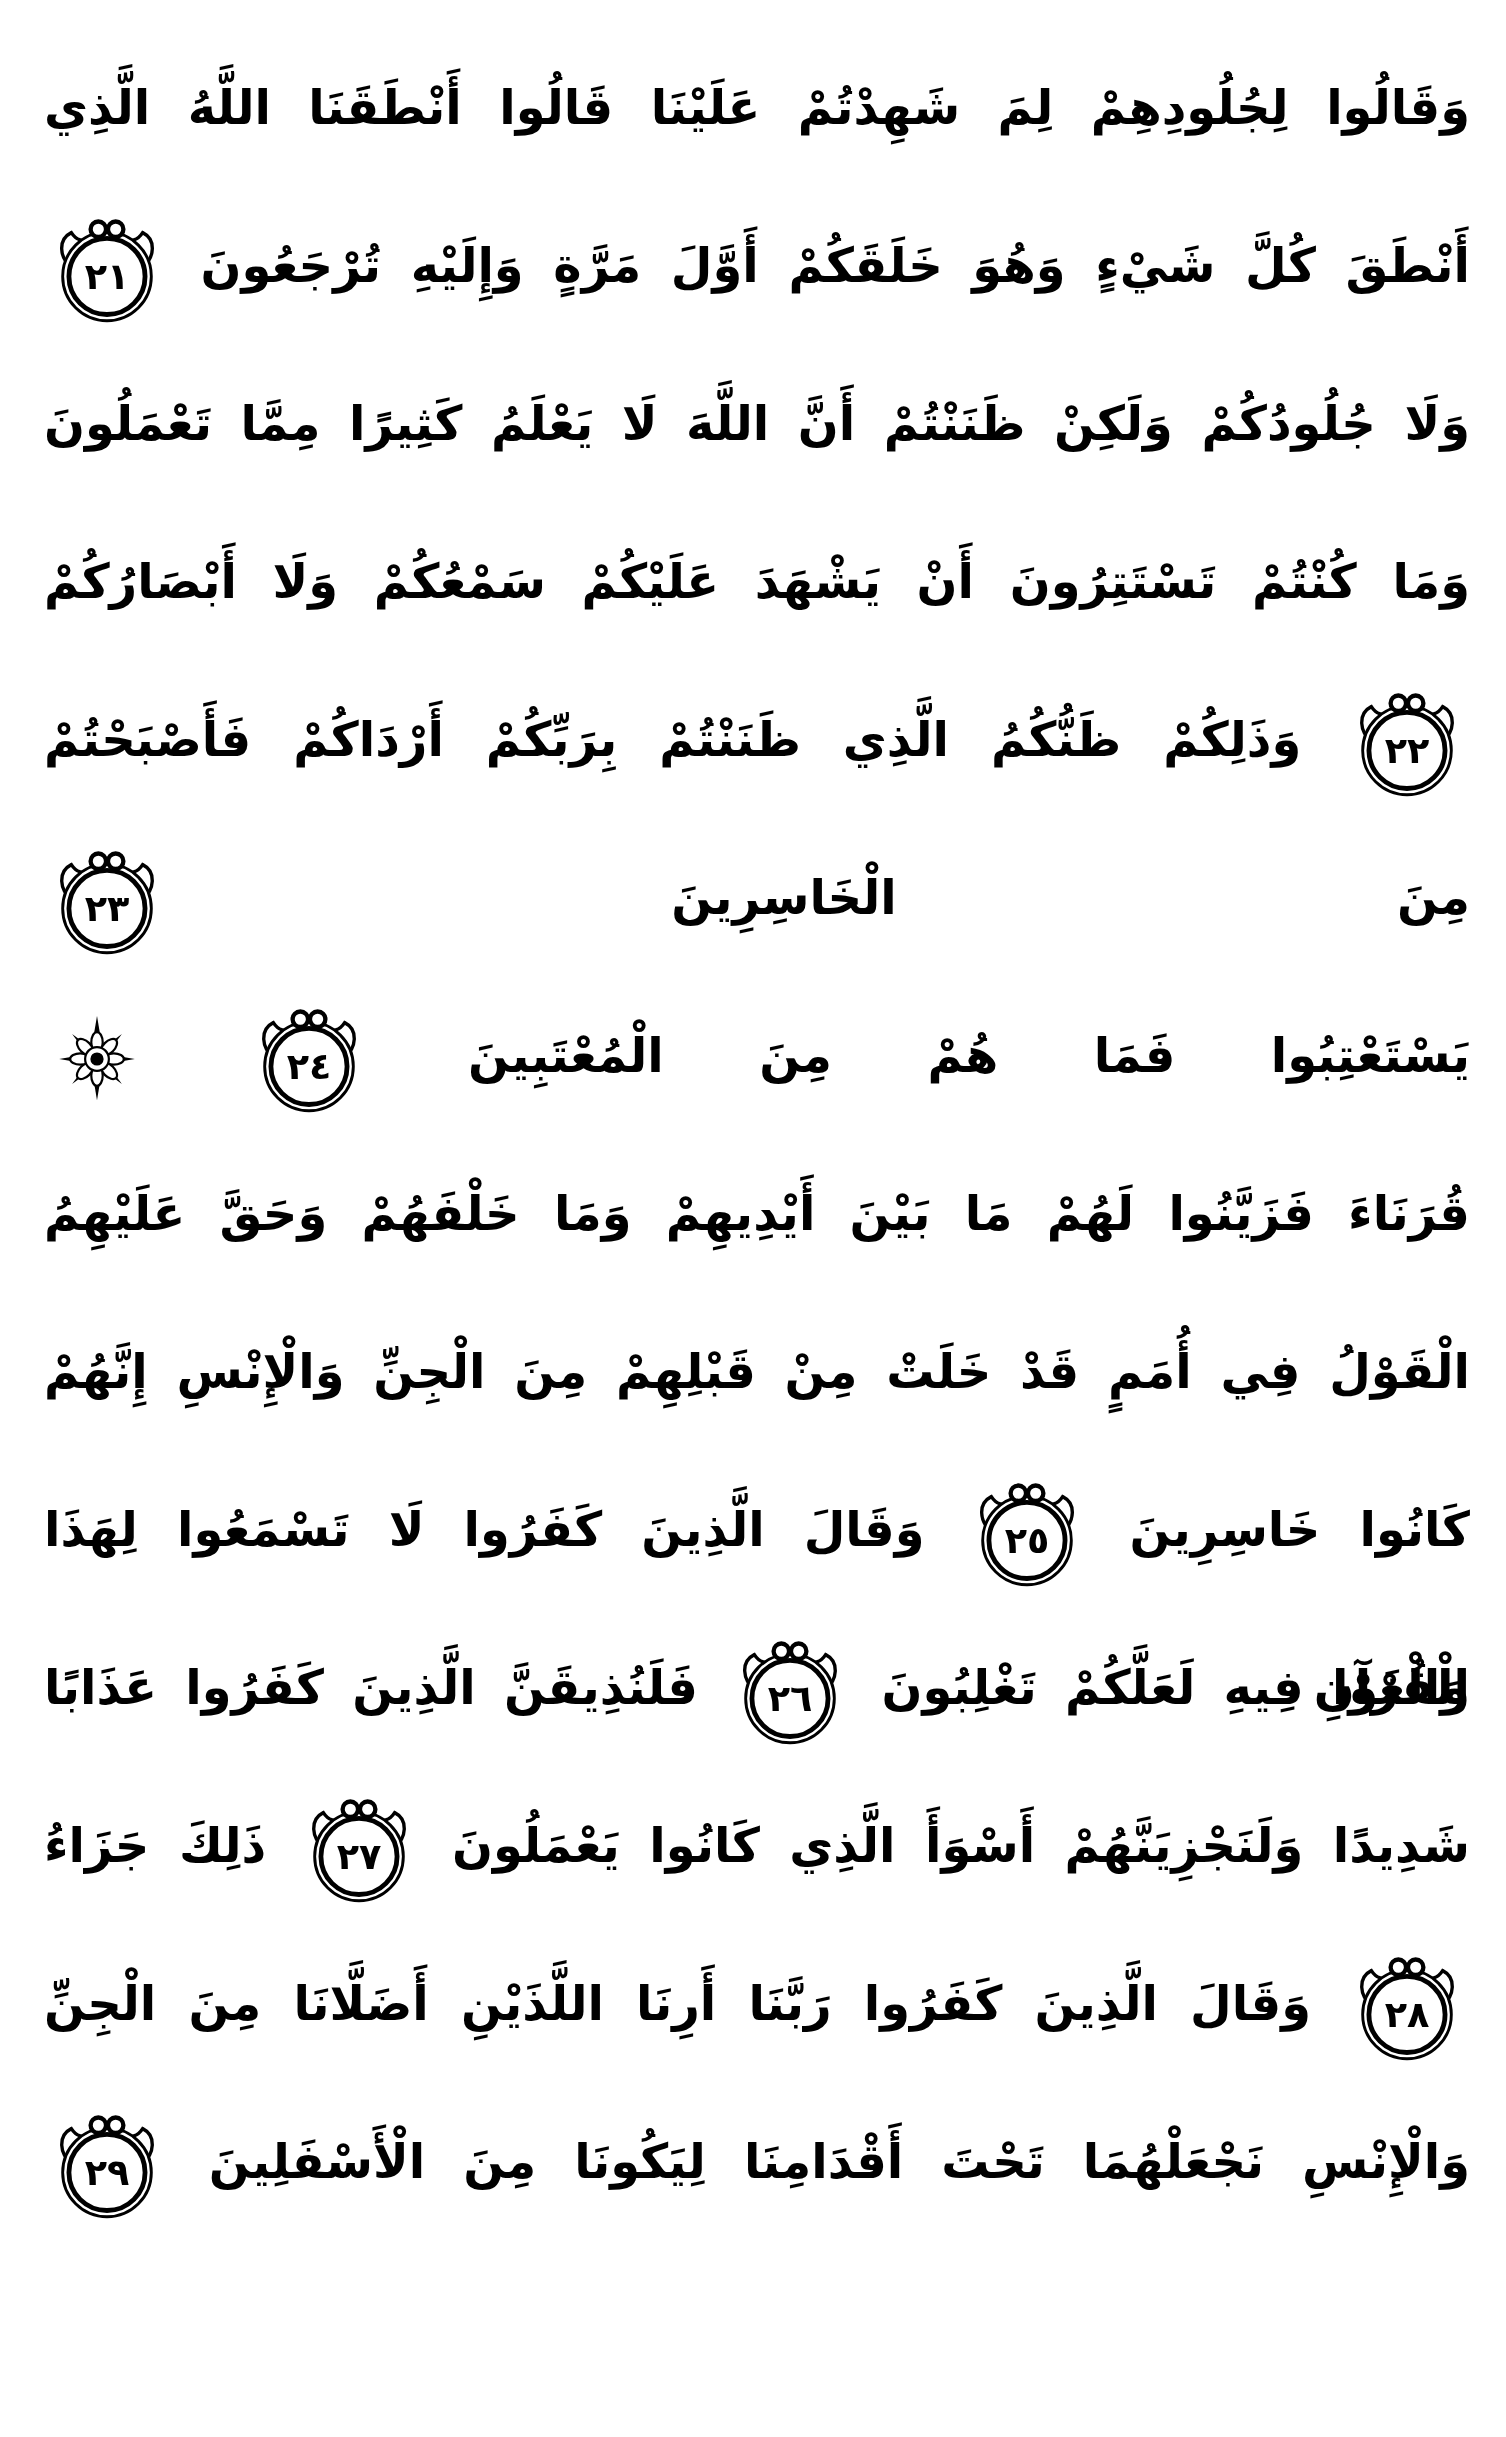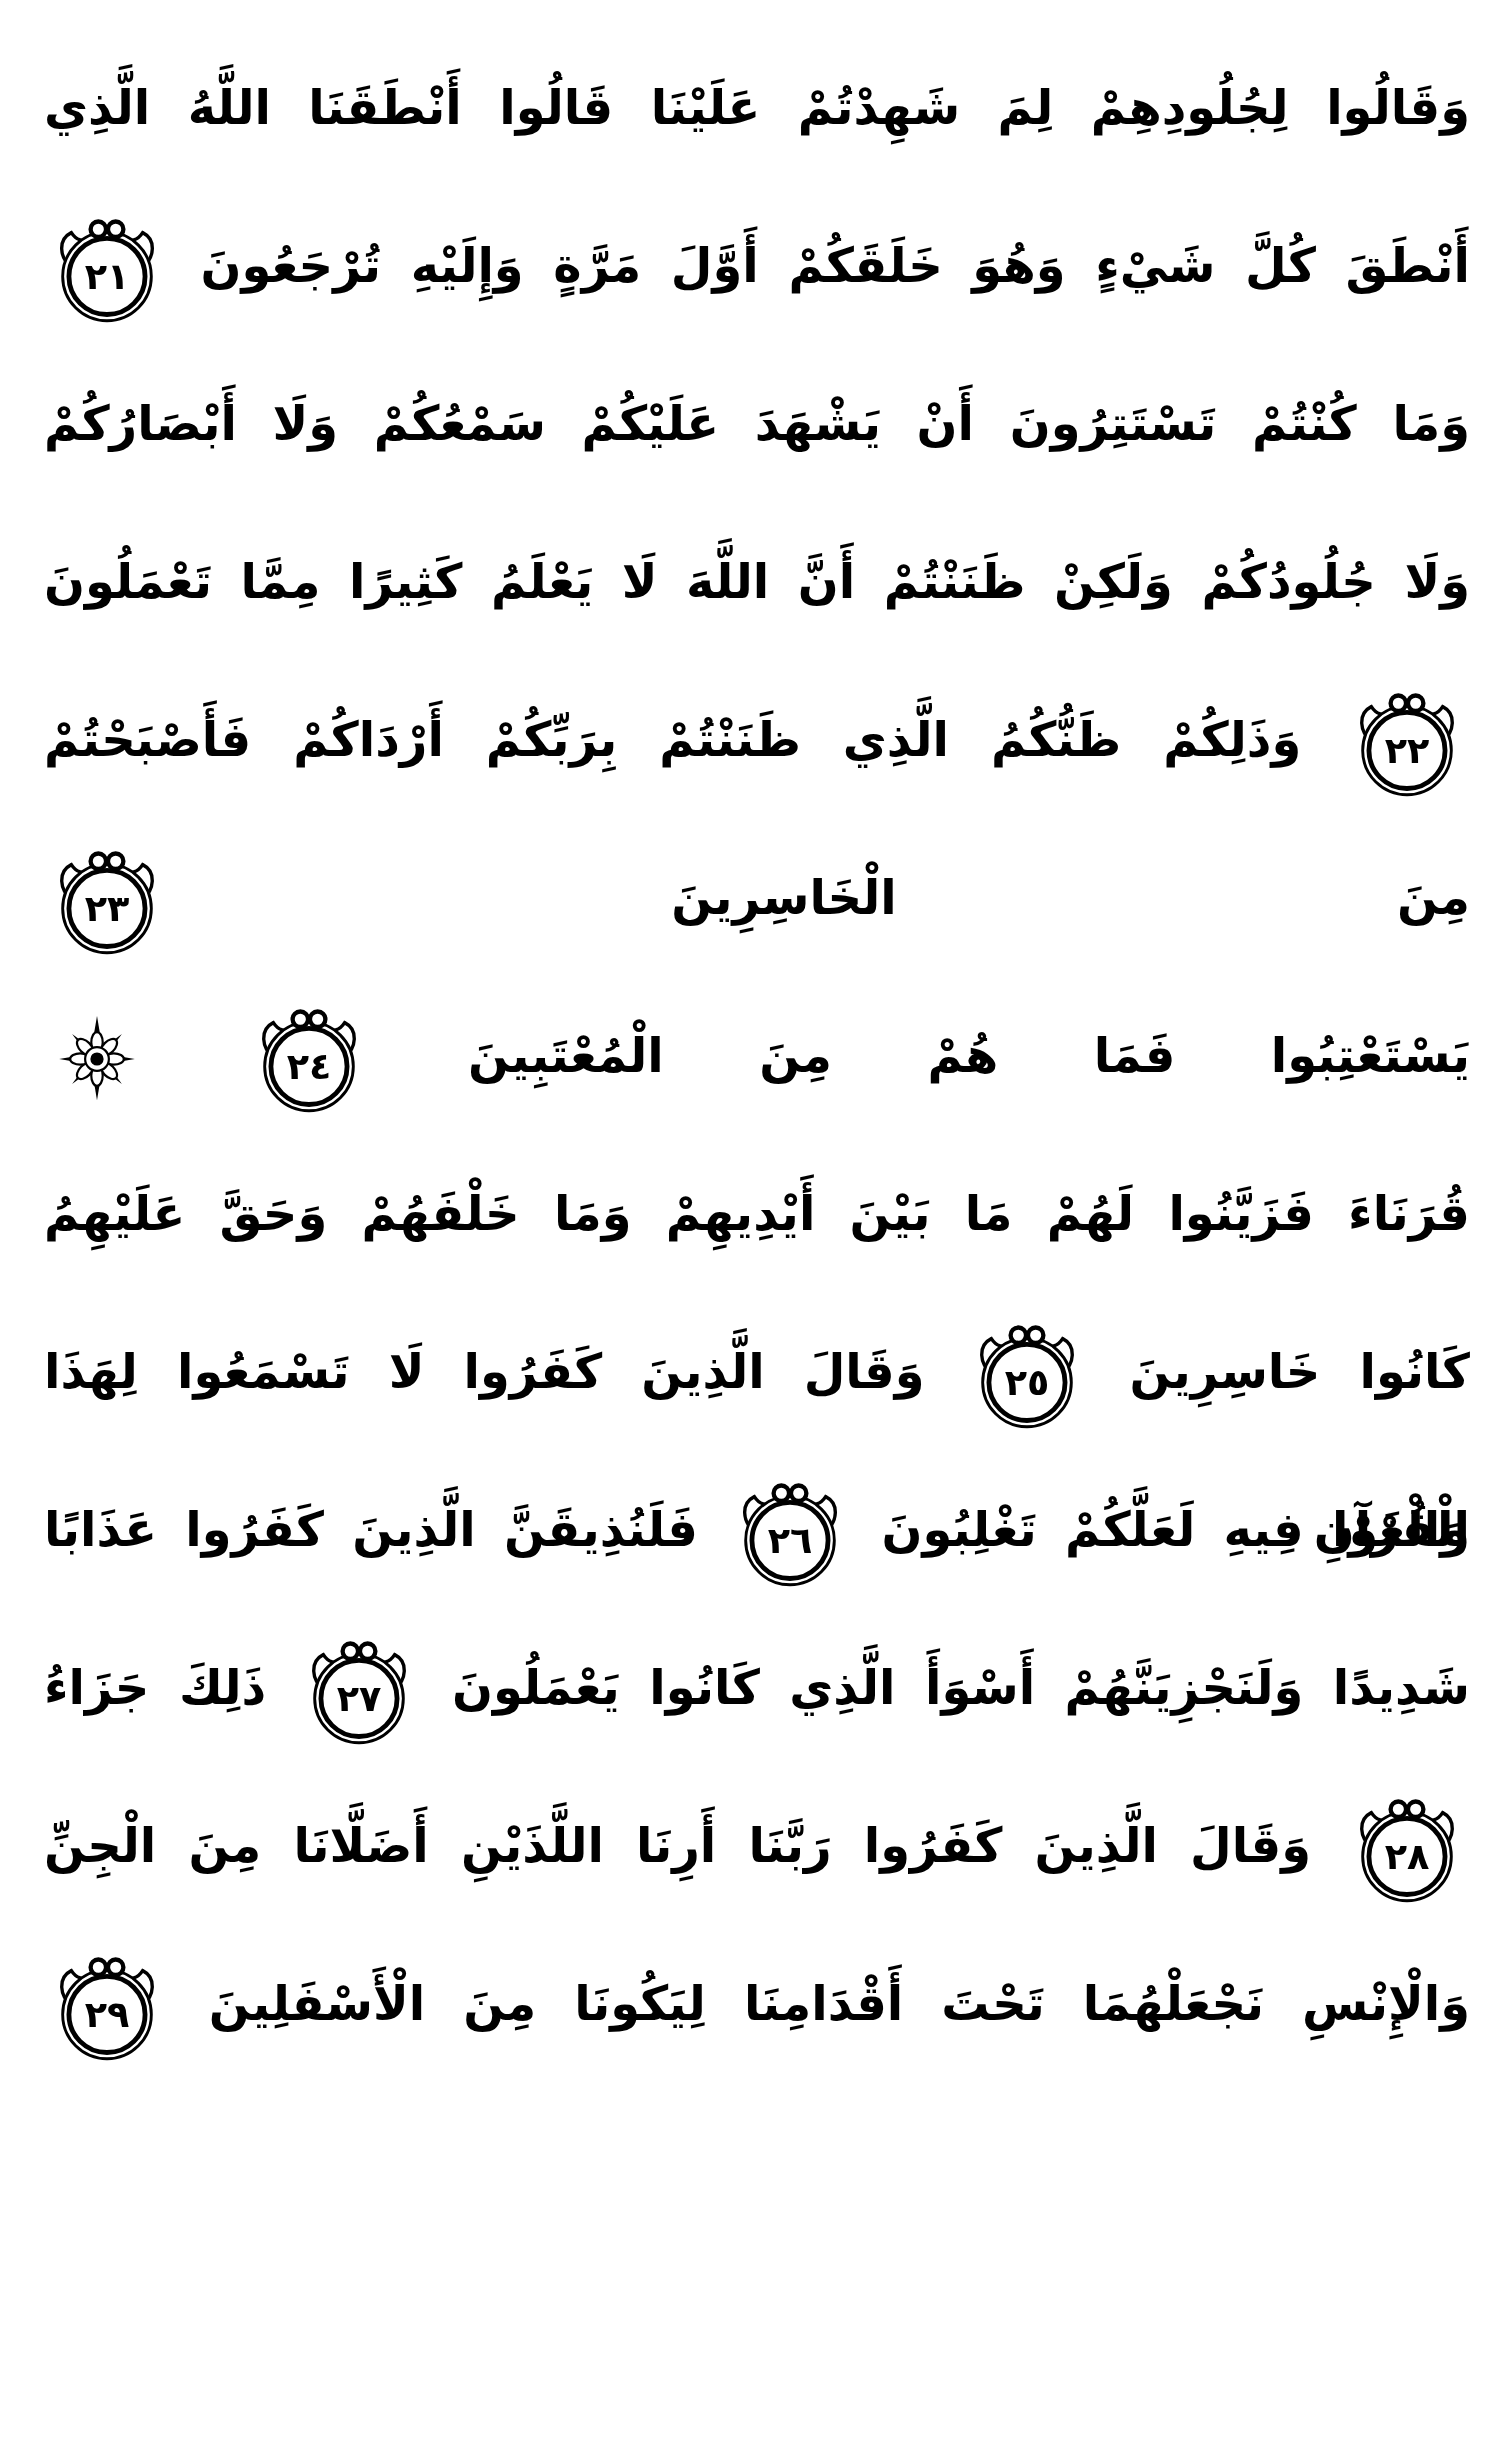--- a/index.html
+++ b/index.html
@@ -78,22 +78,22 @@
       <div class="line"><span class="ayah-text">وَقَالُوا لِجُلُودِهِمْ لِمَ شَهِدْتُمْ عَلَيْنَا قَالُوا أَنْطَقَنَا اللَّهُ الَّذِي</span></div>
       <div class="line"><span class="ayah-text">أَنْطَقَ كُلَّ شَيْءٍ وَهُوَ خَلَقَكُمْ أَوَّلَ مَرَّةٍ وَإِلَيْهِ تُرْجَعُونَ</span> <span class="ayah-marker"><svg viewBox="0 0 220 235" xmlns="http://www.w3.org/2000/svg" style="font-size:82px">
             <path d="M38,116 C10,94 8,56 36,42 C46,58 62,62 74,56 C80,82 64,108 38,116 Z" fill="#ffffff" stroke="#000000" stroke-width="7"></path>
             <path d="M182,116 C210,94 212,56 184,42 C174,58 158,62 146,56 C140,82 156,108 182,116 Z" fill="#ffffff" stroke="#000000" stroke-width="7"></path>
             <circle cx="110" cy="133" r="92" fill="#ffffff" stroke="#000000" stroke-width="6"></circle>
             <circle cx="110" cy="133" r="79" fill="#ffffff" stroke="#000000" stroke-width="10"></circle>
             <circle cx="92" cy="35" r="16" fill="#ffffff" stroke="#000000" stroke-width="9"></circle>
             <circle cx="128" cy="35" r="16" fill="#ffffff" stroke="#000000" stroke-width="9"></circle>
             <text class="ayah-num-text" x="110" y="160" text-anchor="middle" font-size="76" fill="#000000">٢١</text>
           </svg></span></div>
+      <div class="line"><span class="ayah-text">وَلَا جُلُودُكُمْ وَلَكِنْ ظَنَنْتُمْ أَنَّ اللَّهَ لَا يَعْلَمُ كَثِيرًا مِمَّا تَعْمَلُونَ</span></div>
       <div class="line"><span class="ayah-text">وَمَا كُنْتُمْ تَسْتَتِرُونَ أَنْ يَشْهَدَ عَلَيْكُمْ سَمْعُكُمْ وَلَا أَبْصَارُكُمْ</span></div>
-      <div class="line"><span class="ayah-text">وَلَا جُلُودُكُمْ وَلَكِنْ ظَنَنْتُمْ أَنَّ اللَّهَ لَا يَعْلَمُ كَثِيرًا مِمَّا تَعْمَلُونَ</span></div>
       <div class="line"><span class="ayah-marker"><svg viewBox="0 0 220 235" xmlns="http://www.w3.org/2000/svg" style="font-size:82px">
             <path d="M38,116 C10,94 8,56 36,42 C46,58 62,62 74,56 C80,82 64,108 38,116 Z" fill="#ffffff" stroke="#000000" stroke-width="7"></path>
             <path d="M182,116 C210,94 212,56 184,42 C174,58 158,62 146,56 C140,82 156,108 182,116 Z" fill="#ffffff" stroke="#000000" stroke-width="7"></path>
             <circle cx="110" cy="133" r="92" fill="#ffffff" stroke="#000000" stroke-width="6"></circle>
             <circle cx="110" cy="133" r="79" fill="#ffffff" stroke="#000000" stroke-width="10"></circle>
             <circle cx="92" cy="35" r="16" fill="#ffffff" stroke="#000000" stroke-width="9"></circle>
             <circle cx="128" cy="35" r="16" fill="#ffffff" stroke="#000000" stroke-width="9"></circle>
             <text class="ayah-num-text" x="110" y="160" text-anchor="middle" font-size="76" fill="#000000">٢٢</text>
           </svg></span> <span class="ayah-text">وَذَلِكُمْ ظَنُّكُمُ الَّذِي ظَنَنْتُمْ بِرَبِّكُمْ أَرْدَاكُمْ فَأَصْبَحْتُمْ</span></div>
       <div class="line"><span class="ayah-text">مِنَ الْخَاسِرِينَ</span> <span class="ayah-marker"><svg viewBox="0 0 220 235" xmlns="http://www.w3.org/2000/svg" style="font-size:82px">
@@ -141,20 +141,21 @@
                 <ellipse cx="100" cy="62" rx="13" ry="23"></ellipse>
               </g>
               <g transform="rotate(315 100 100)">
                 <ellipse cx="100" cy="62" rx="13" ry="23"></ellipse>
               </g>
             </g>
             <circle cx="100" cy="100" r="27" fill="#ffffff" stroke="#000000" stroke-width="5"></circle>
             <circle cx="100" cy="100" r="15" fill="#000000"></circle>
           </svg></span> </div>
       <div class="line"><span class="ayah-text">قُرَنَاءَ فَزَيَّنُوا لَهُمْ مَا بَيْنَ أَيْدِيهِمْ وَمَا خَلْفَهُمْ وَحَقَّ عَلَيْهِمُ</span></div>
+      <div class="line"><span class="ayah-text">الْقَوْلُ فِي أُمَمٍ قَدْ خَلَتْ مِنْ قَبْلِهِمْ مِنَ الْجِنِّ وَالْإِنْسِ إِنَّهُمْ</span></div>
       <div class="line"><span class="ayah-text">كَانُوا خَاسِرِينَ</span> <span class="ayah-marker"><svg viewBox="0 0 220 235" xmlns="http://www.w3.org/2000/svg" style="font-size:82px">
             <path d="M38,116 C10,94 8,56 36,42 C46,58 62,62 74,56 C80,82 64,108 38,116 Z" fill="#ffffff" stroke="#000000" stroke-width="7"></path>
             <path d="M182,116 C210,94 212,56 184,42 C174,58 158,62 146,56 C140,82 156,108 182,116 Z" fill="#ffffff" stroke="#000000" stroke-width="7"></path>
             <circle cx="110" cy="133" r="92" fill="#ffffff" stroke="#000000" stroke-width="6"></circle>
             <circle cx="110" cy="133" r="79" fill="#ffffff" stroke="#000000" stroke-width="10"></circle>
             <circle cx="92" cy="35" r="16" fill="#ffffff" stroke="#000000" stroke-width="9"></circle>
             <circle cx="128" cy="35" r="16" fill="#ffffff" stroke="#000000" stroke-width="9"></circle>
             <text class="ayah-num-text" x="110" y="160" text-anchor="middle" font-size="76" fill="#000000">٢٥</text>
           </svg></span> <span class="ayah-text">وَقَالَ الَّذِينَ كَفَرُوا لَا تَسْمَعُوا لِهَذَا الْقُرْآنِ</span></div>
       <div class="line"><span class="ayah-text">وَالْغَوْا فِيهِ لَعَلَّكُمْ تَغْلِبُونَ</span> <span class="ayah-marker"><svg viewBox="0 0 220 235" xmlns="http://www.w3.org/2000/svg" style="font-size:82px">

